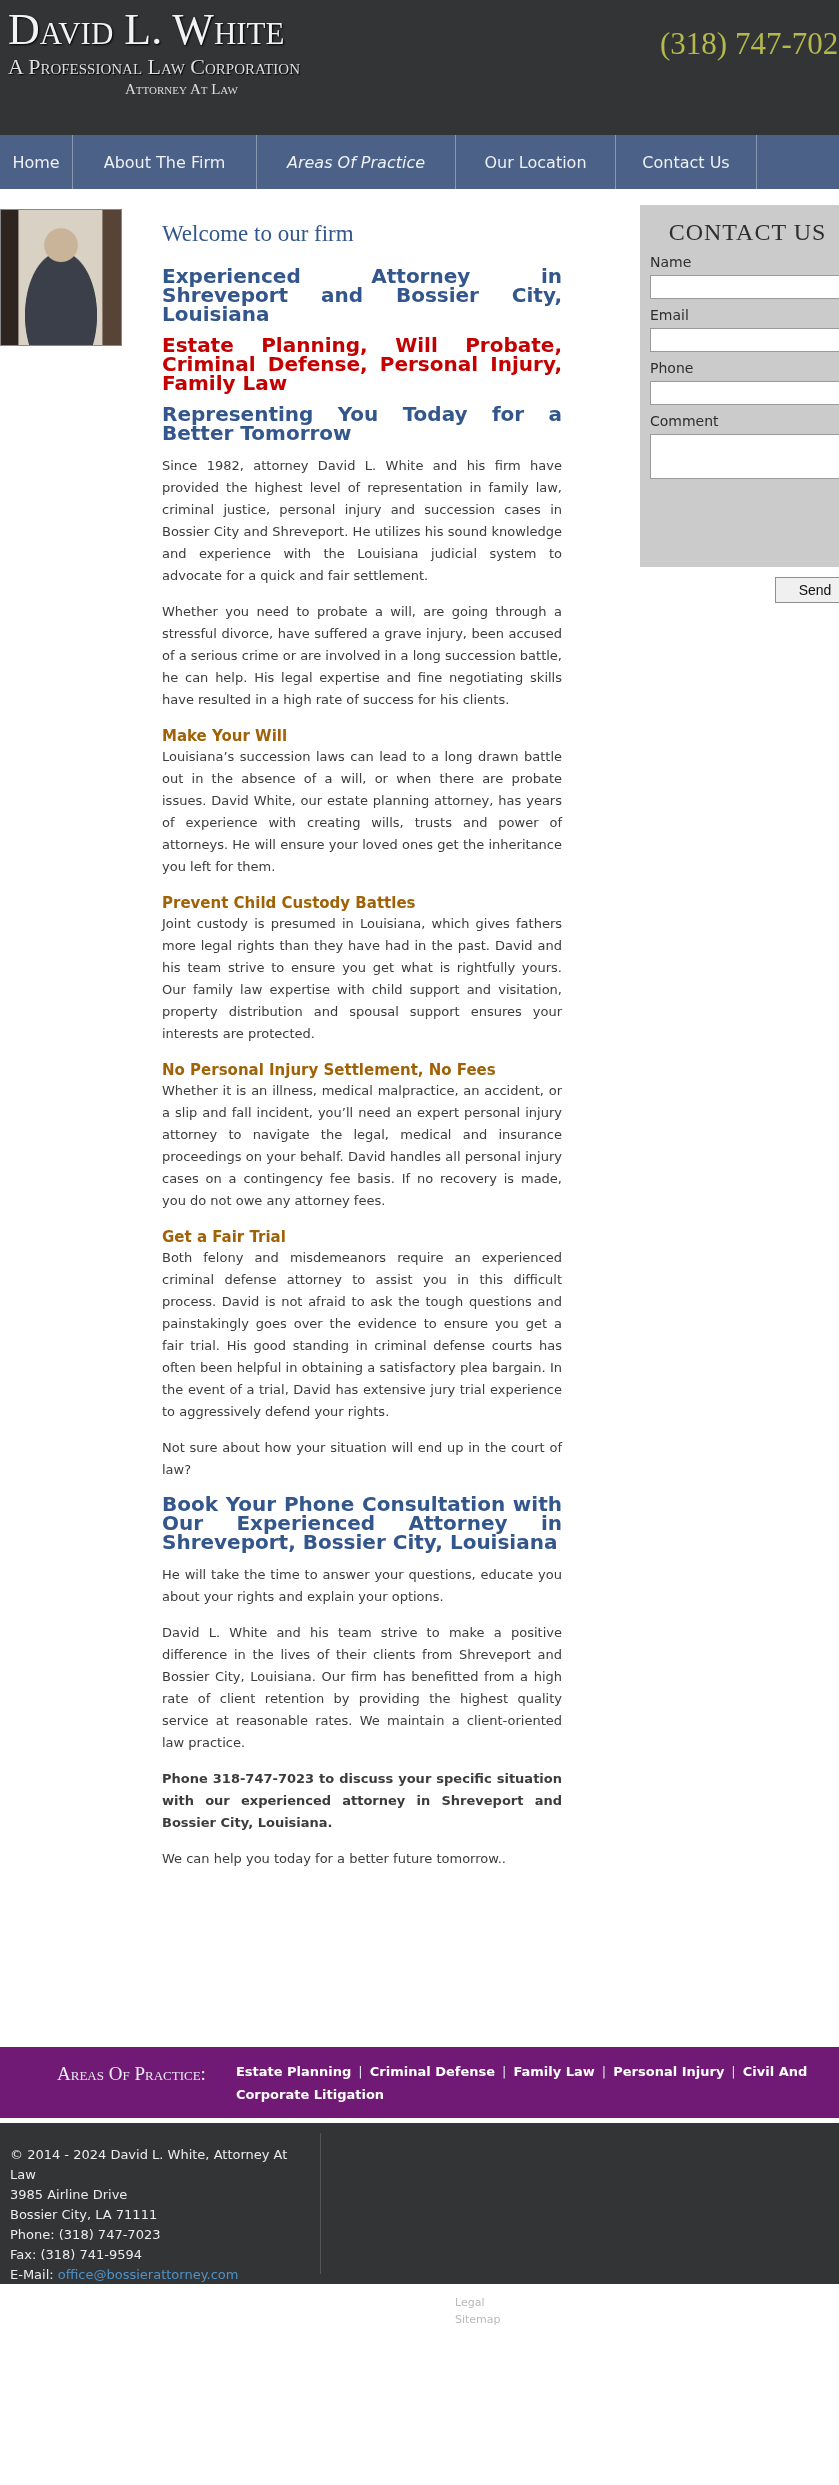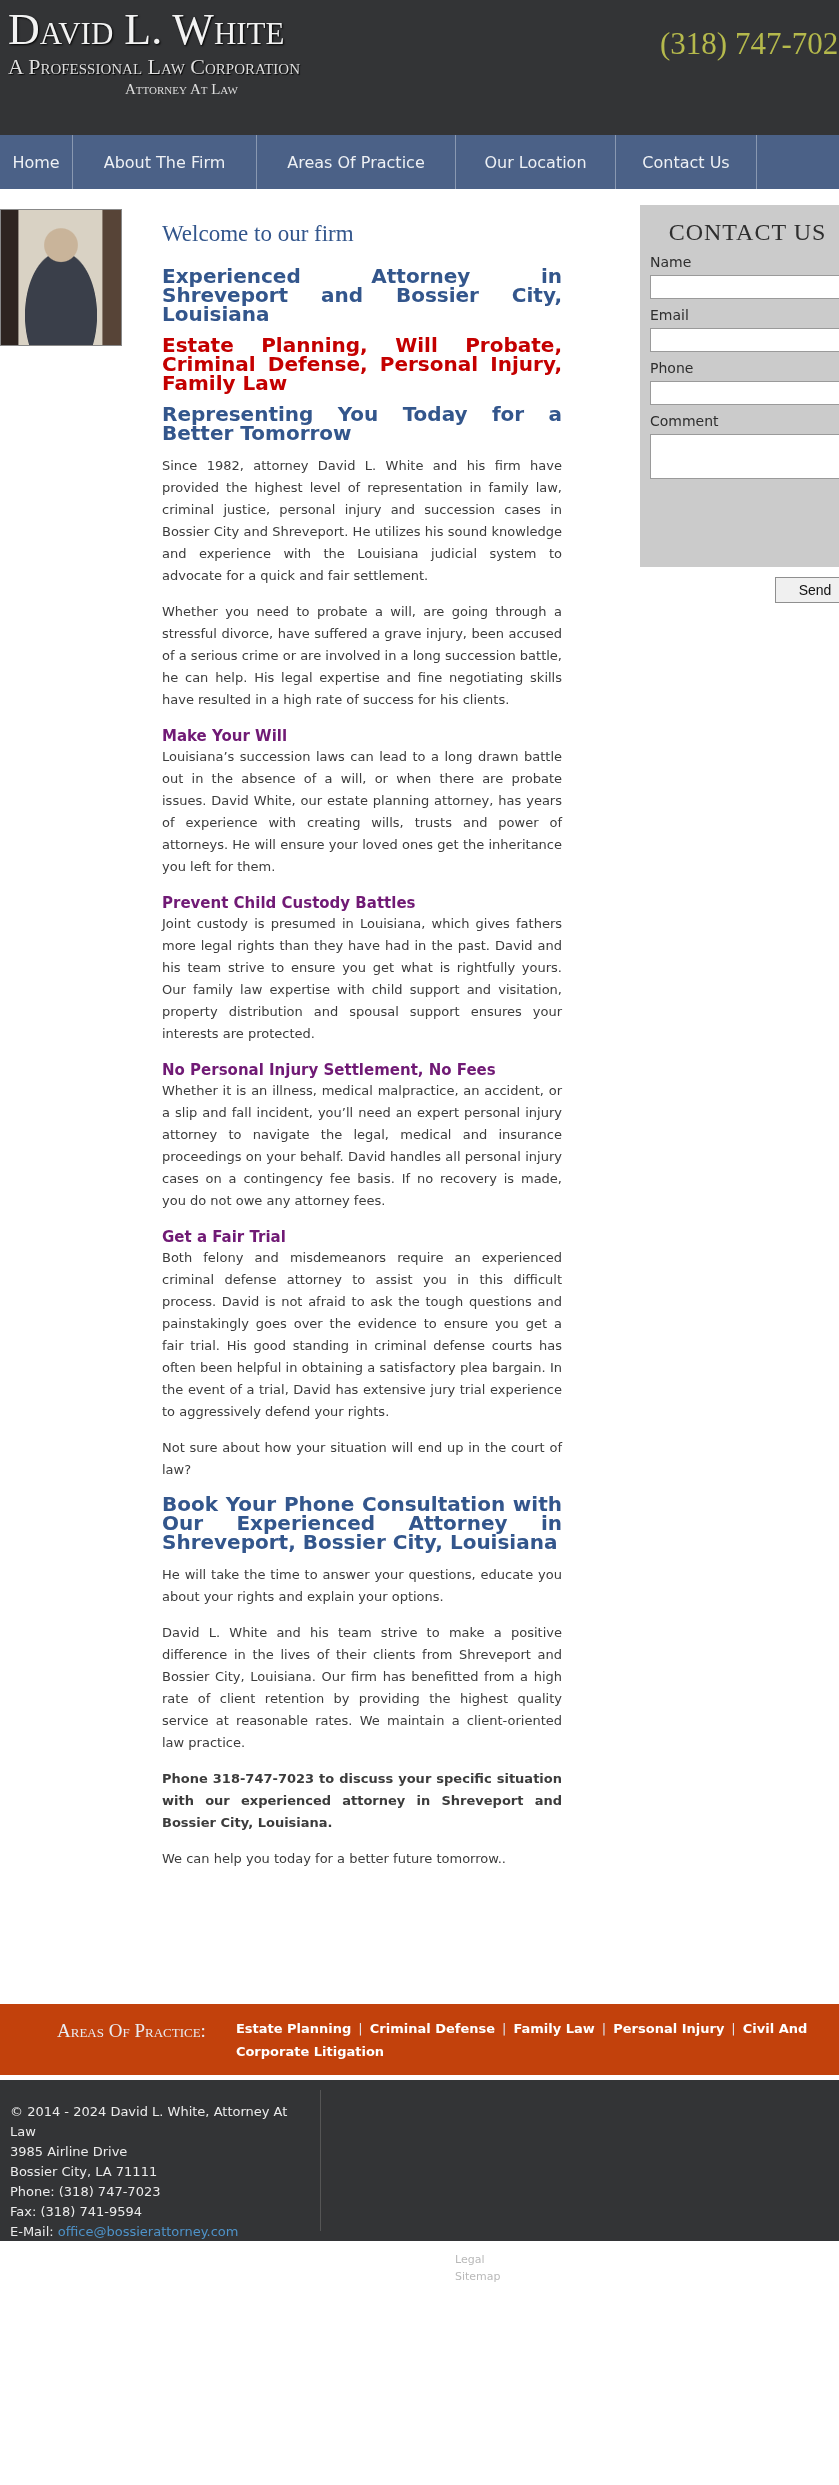--- a/index.html
+++ b/index.html
@@ -68,21 +68,21 @@
     color: #eef1f5;
     font-size: 16px;
     display: flex;
     align-items: center;
     justify-content: center;
     border-right: 1px solid rgba(255,255,255,0.35);
     cursor: pointer;
   }
   .nav-item:nth-child(1){ width: 73px; }
   .nav-item:nth-child(2){ width: 184px; }
-  .nav-item:nth-child(3){ width: 199px; }
+  .nav-item:nth-child(3){ width: 199px; font-style: italic; }
   .nav-item:nth-child(4){ width: 160px; }
   .nav-item:nth-child(5){ width: 141px; }
   .nav-filler { flex: 1; }
 
   
   .main-area { position: relative; width: 839px; background: #fff; }
 
   .attorney-photo {
     position: absolute;
     left: 0; top: 20px;
@@ -113,21 +113,21 @@
     font-weight: bold;
     line-height: 19px;
     text-align: justify;
     color: #33568c;
     margin-bottom: 12px;
   }
   .h-red { color: #c40000; }
   .h-section {
     font-size: 15px;
     font-weight: bold;
-    color: #701a75;
+    color: #a16207;
     margin-top: 16px;
     margin-bottom: 1px;
   }
   .content-col p {
     font-size: 13px;
     line-height: 22px;
     text-align: justify;
     margin-bottom: 14px;
   }
   .p-bold { font-weight: bold; }
@@ -180,25 +180,26 @@
     height: 26px;
     background: #f0f0f0;
     border: 1px solid #8f8f8f;
     font-size: 14px;
     color: #111;
     cursor: pointer;
   }
 
   
   .areas-bar {
-    background: #c2410c;
+    background: #701a75;
     min-height: 66px;
     display: flex;
     align-items: flex-start;
     padding: 13px 8px 12px 0;
+    margin-top: 43px;
   }
   .areas-label {
     font-family: "Liberation Serif", serif;
     font-variant: small-caps;
     font-weight: normal;
     font-size: 19px;
     color: #e9ecf2;
     margin-left: 57px;
     margin-top: 3px;
     white-space: nowrap;

